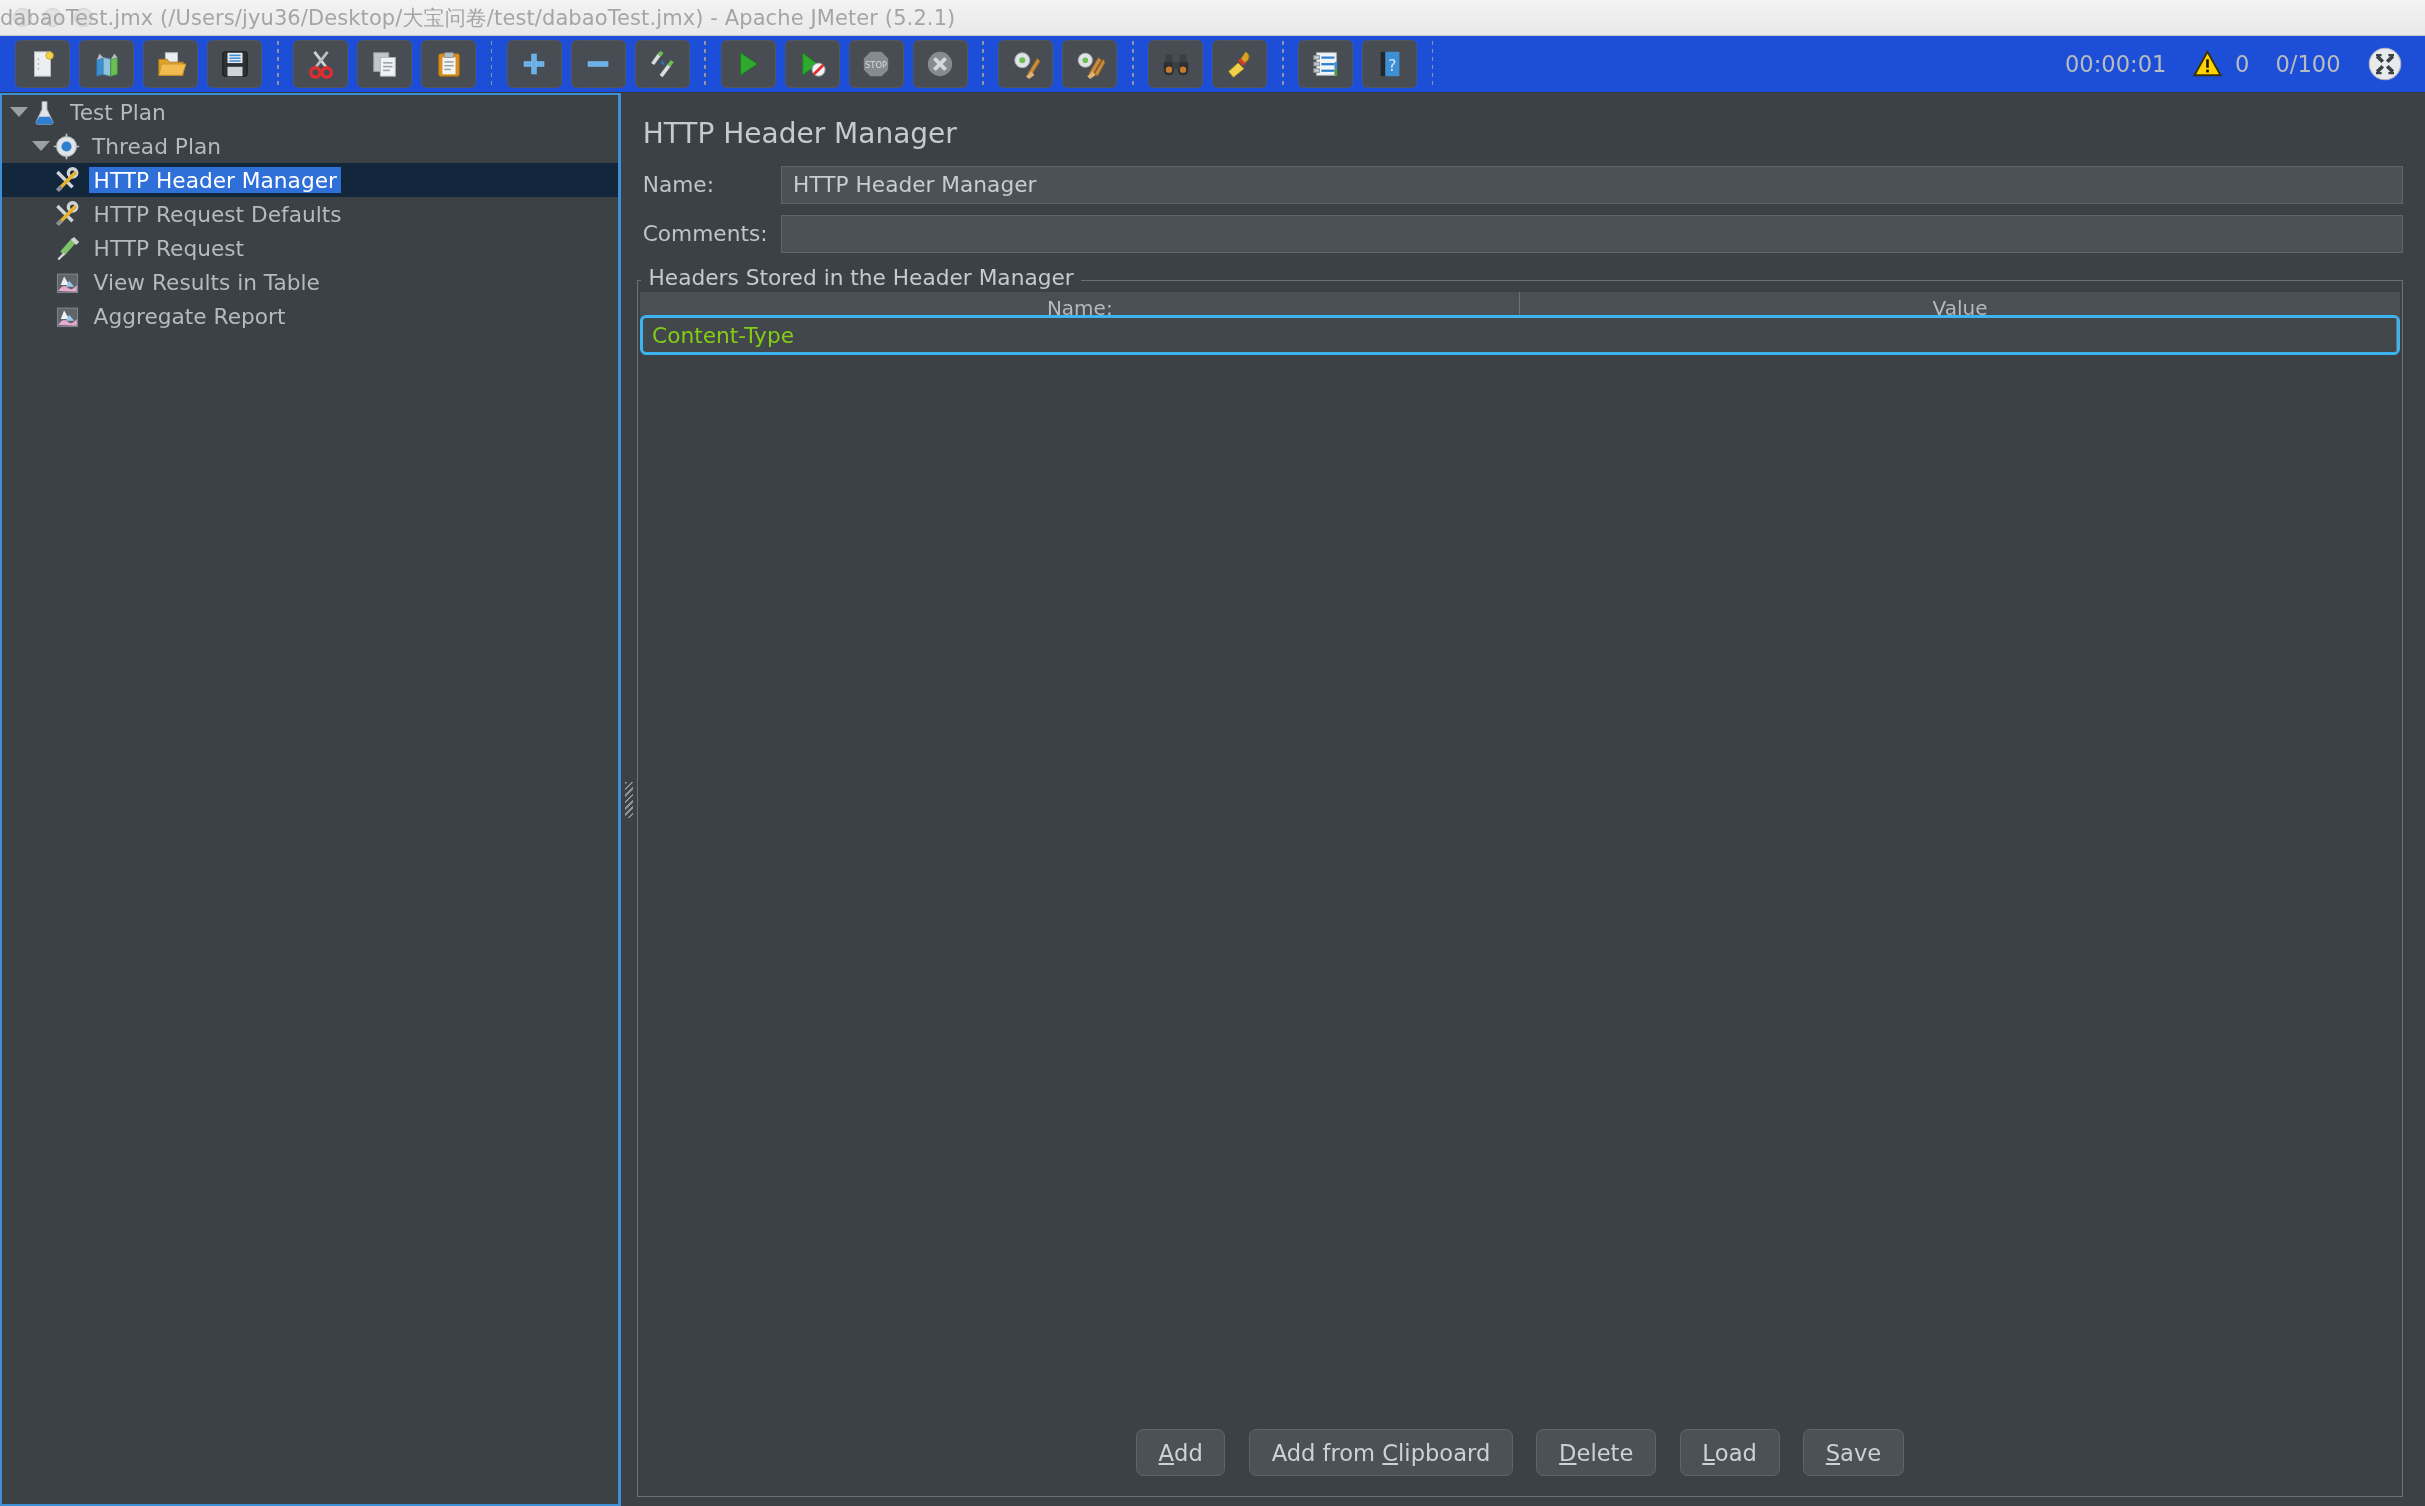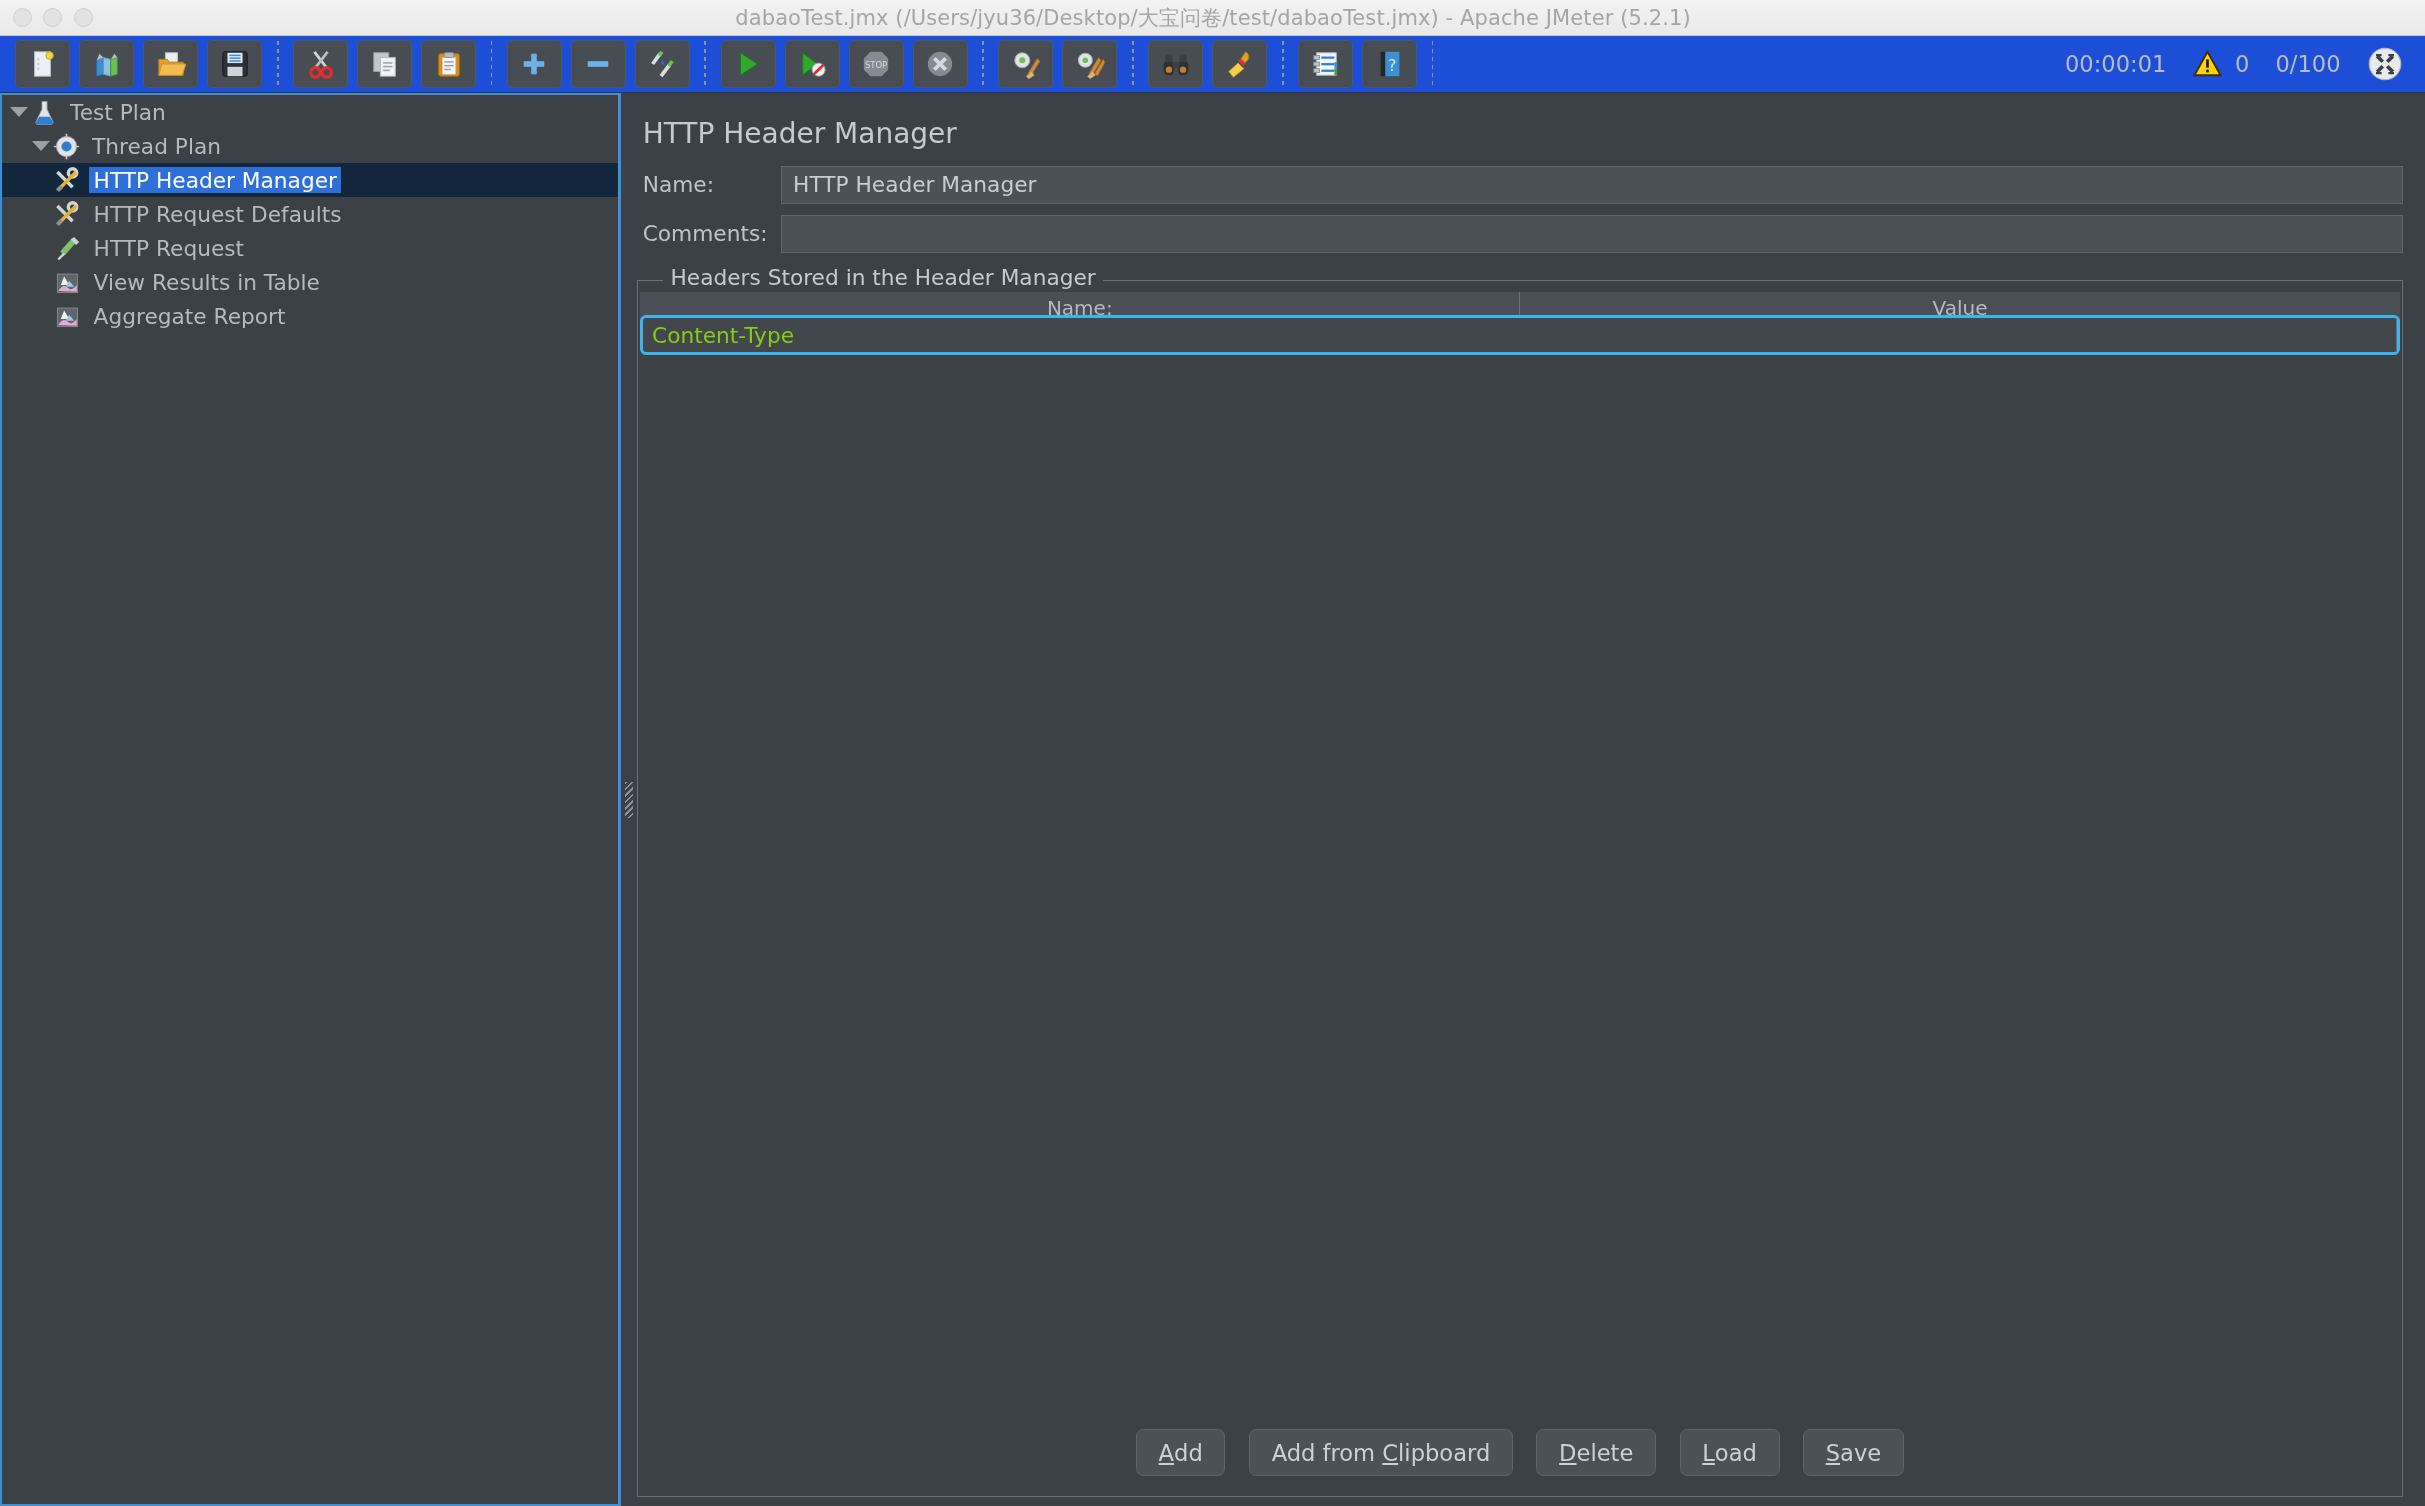--- a/index.html
+++ b/index.html
@@ -17,21 +17,21 @@
     border-bottom: 0.9px solid #c8c8c8;
     display: flex; align-items: center;
     position: relative;
   }
   #traffic { display: flex; gap: 11.7px; padding-left: 12.6px; }
   .light {
     width: 19px; height: 19px; border-radius: 50%;
     background: #e2e2e2; border: 0.9px solid #d0d0d0;
   }
   #window-title {
-    position: absolute; left: 0; right: 0; text-align: center;
+    position: absolute; left: 0; right: 0; text-align: left;
     font-size: 21px; color: #a5a5a5; letter-spacing: 0.1px;
     pointer-events: none;
   }
 
   
   #toolbar {
     height: 57px; width: 100%;
     background: #1d4ed8;
     display: flex; align-items: center;
     padding: 0 10.8px;
@@ -129,21 +129,21 @@
 
   
   #group {
     margin-top: 16.3px; flex: 1;
     border: 0.9px solid #6b7176;
     position: relative;
     display: flex; flex-direction: column;
     min-height: 0; margin-bottom: 9px;
   }
   #group-legend {
-    position: absolute; top: -15.4px; left: 25px;
+    position: absolute; top: -15.4px; left: 3px;
     background: #3c4145; padding: 0 7.2px;
     font-size: 21.7px; color: #c6cace;
   }
   #table { margin: 10.8px 1.8px 0 1.8px; position: relative; }
   #thead { display: flex; height: 31px; background: #494f54; border-bottom: 0.9px solid #6b7176; }
   .th {
     flex: 1; font-size: 20px; color: #b6babd;
     display: flex; align-items: flex-end; justify-content: center;
     border-right: 0.9px solid #6b7176;
     padding-bottom: 1.8px;

